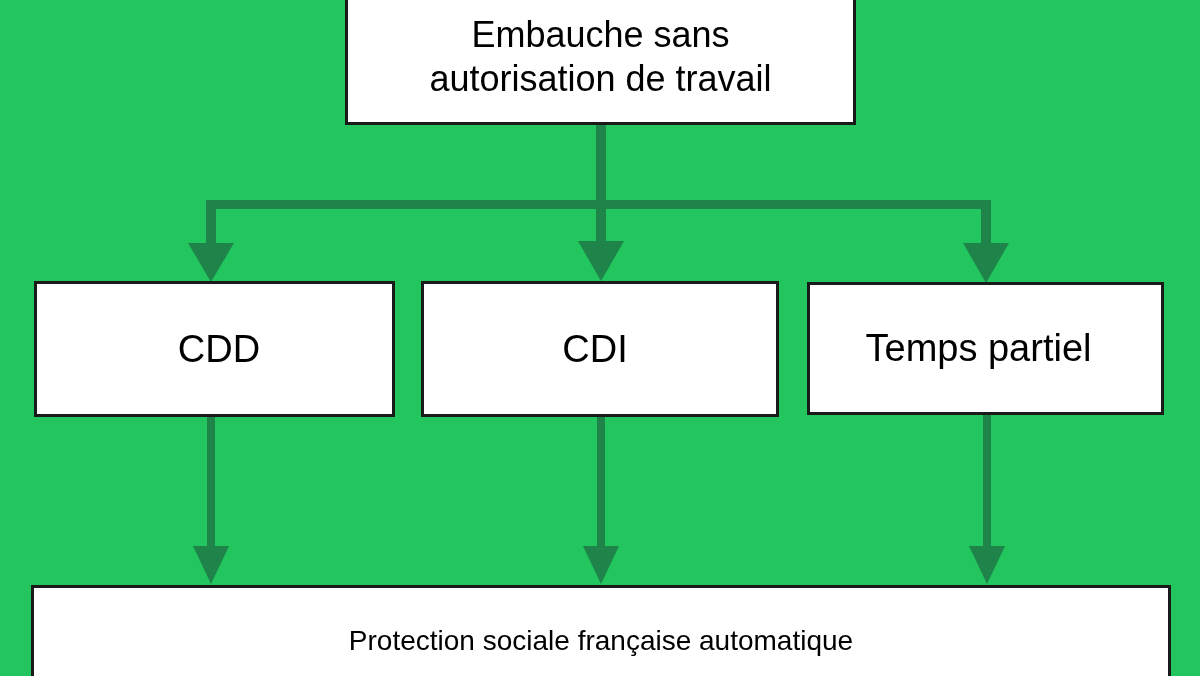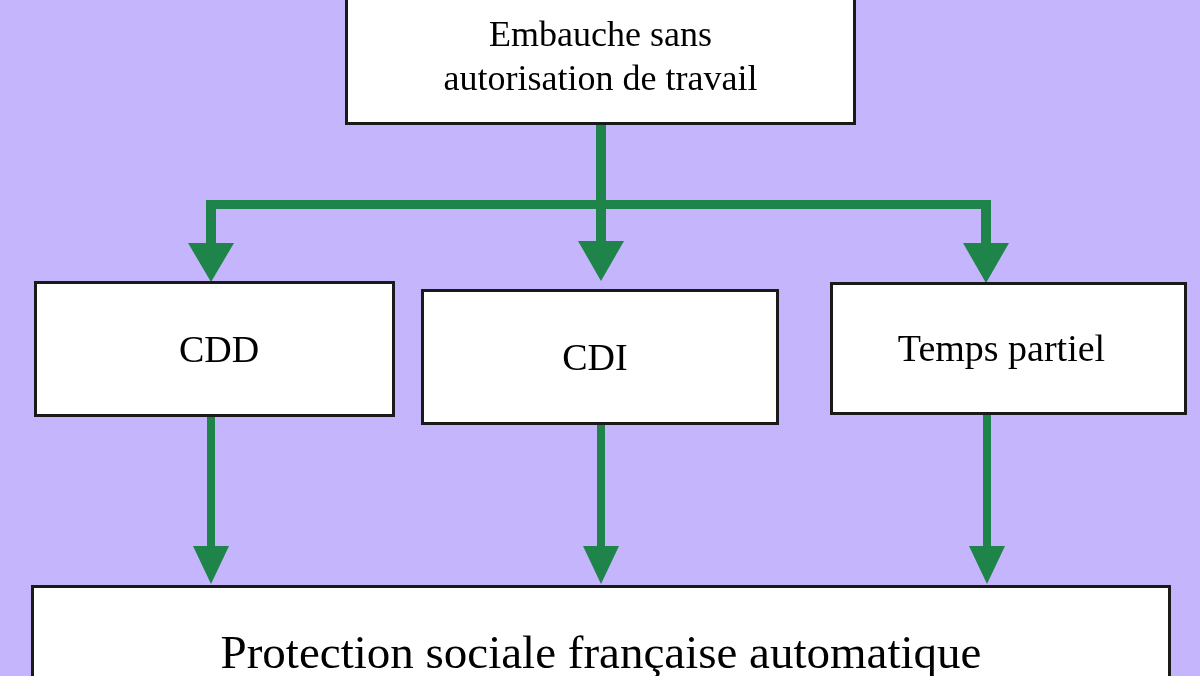--- a/index.html
+++ b/index.html
@@ -4,23 +4,23 @@
 <style>
   html, body {
     margin: 0;
     padding: 0;
     background: #ffffff;
   }
   #canvas {
     position: relative;
     width: 1200px;
     height: 676px;
-    background: #c4b5fd;
+    background: #22c55e;
     overflow: hidden;
-    font-family: Liberation Serif, serif;
+    font-family: Liberation Sans, sans-serif;
   }
   .node {
     position: absolute;
     box-sizing: border-box;
     background: #ffffff;
     border: 3px solid #1a1a1a;
     display: flex;
     align-items: center;
     justify-content: center;
     text-align: center;
@@ -48,26 +48,26 @@
   
   #node-cdd {
     left: 34px;
     top: 281px;
     width: 361px;
     height: 136px;
     padding-left: 25px;
   }
   #node-cdi {
     left: 421px;
-    top: 289px;
+    top: 281px;
     width: 358px;
     height: 136px;
   }
   #node-temps {
-    left: 830px;
+    left: 807px;
     top: 282px;
     width: 357px;
     height: 133px;
   }
   #node-cdd .node-label,
   #node-cdi .node-label,
   #node-temps .node-label {
     font-size: 38px;
   }
   #node-cdd .node-label { transform: translateX(-8px); }
@@ -76,21 +76,21 @@
 
   
   #node-protection {
     left: 31px;
     top: 585px;
     width: 1140px;
     height: 135px;
     align-items: flex-start;
   }
   #node-protection .node-label {
-    font-size: 47px;
+    font-size: 28px;
     margin-top: 36px;
   }
 
   
   #connectors {
     position: absolute;
     left: 0;
     top: 0;
     width: 1200px;
     height: 700px;

